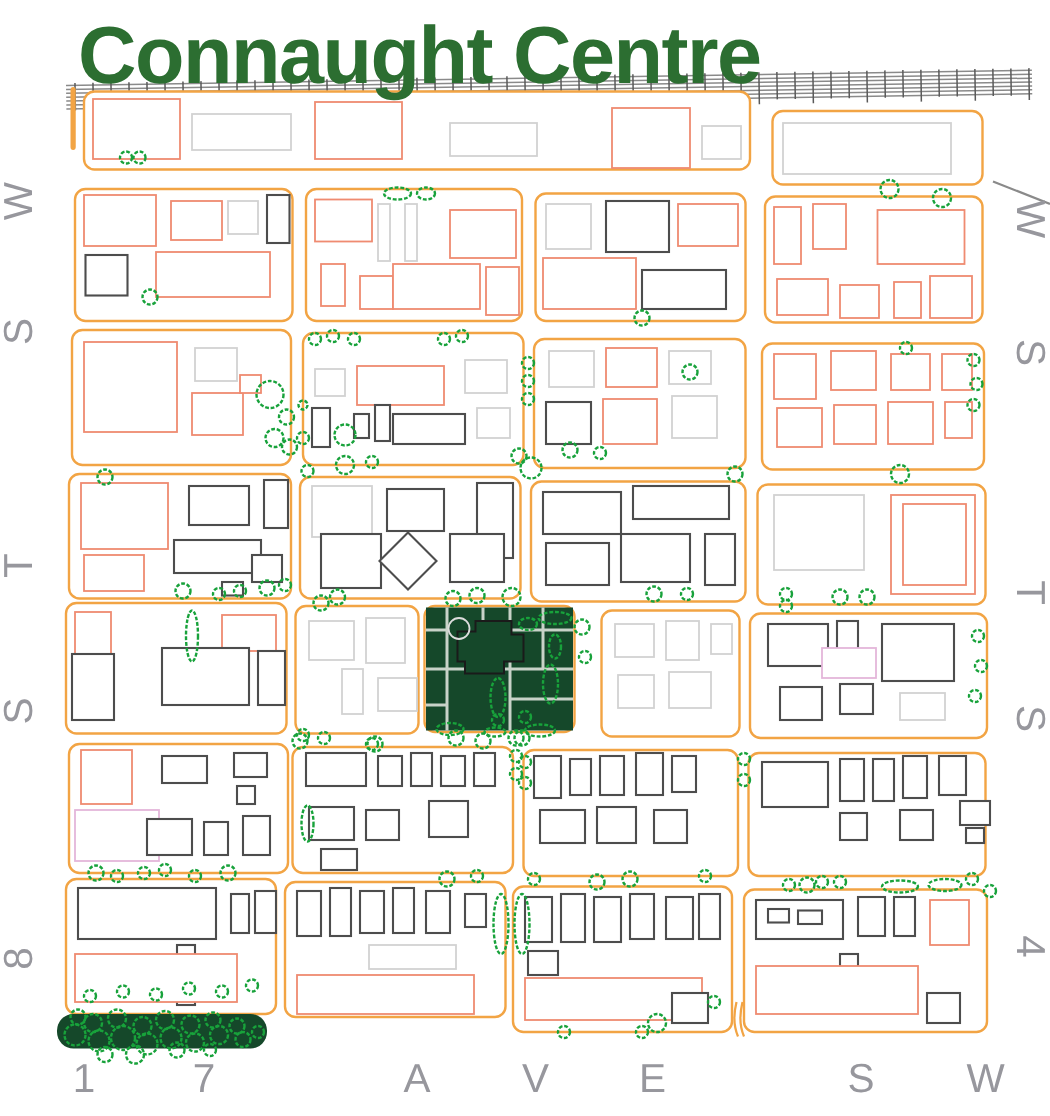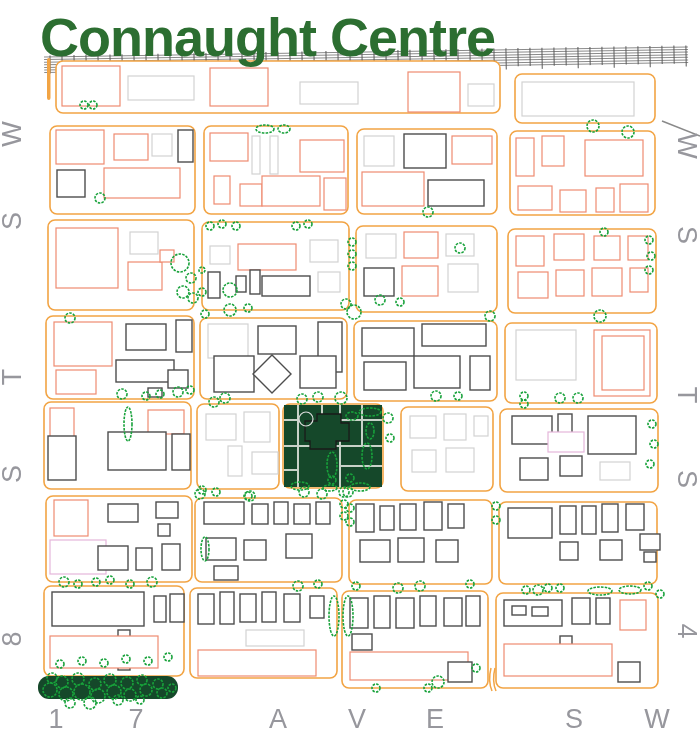--- a/index.html
+++ b/index.html
@@ -1,18 +1,18 @@
 <!DOCTYPE html>
 <html><head>
 <meta charset="utf-8">
 <style>
   html,body{margin:0;padding:0;background:#ffffff;}
   #stage{position:relative;width:700px;height:744px;background:#fff;overflow:hidden;
          font-family:"Liberation Sans", sans-serif;}
-  #map-title{position:absolute;left:40px;top:6px;font-size:54px;font-weight:600;
+  #map-title{position:absolute;left:52px;top:6px;font-size:54px;font-weight:600;
              letter-spacing:-1px;color:#2c6e31;white-space:nowrap;z-index:5;}
   svg{position:absolute;left:0;top:0;}
   .street-label{fill:#97979d;font-family:"Liberation Sans", sans-serif;
                 font-size:27px;font-weight:400;}
 </style>
 </head>
 <body>
 
 <div id="stage">
   <div id="map-title">Connaught Centre</div>

